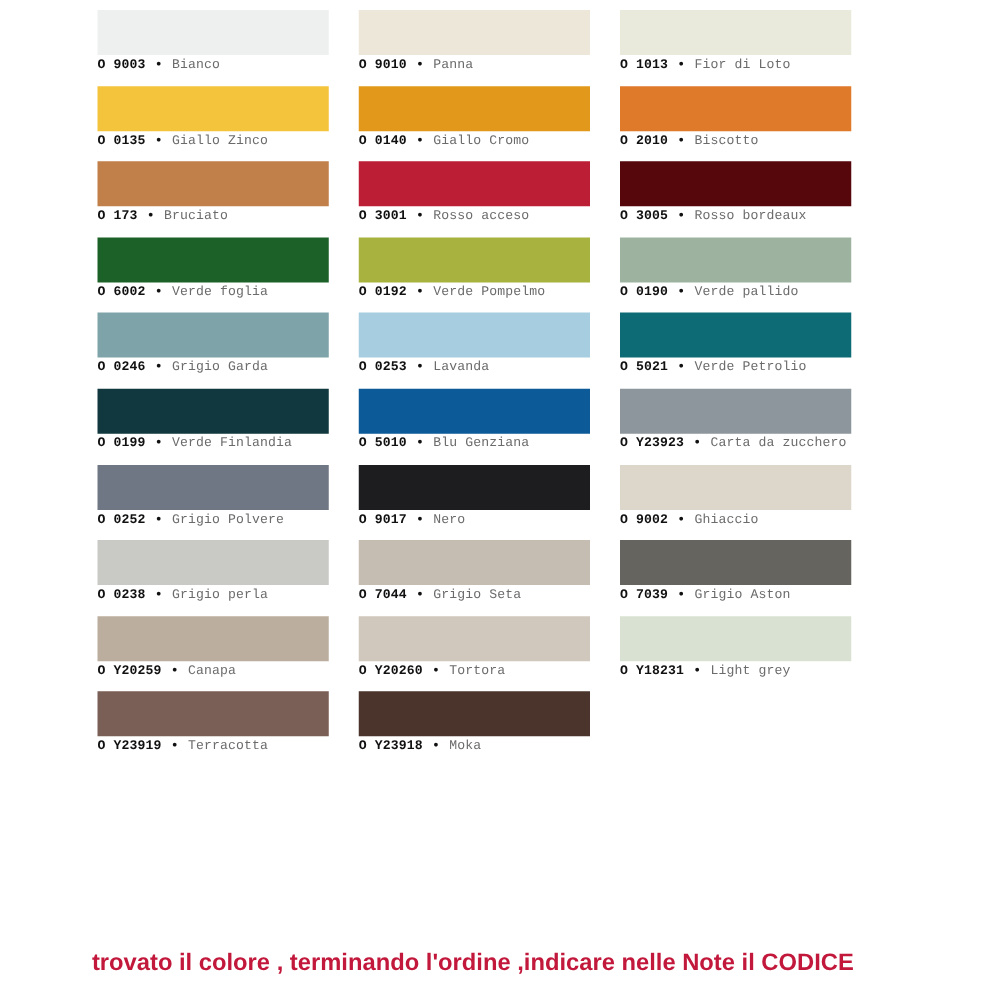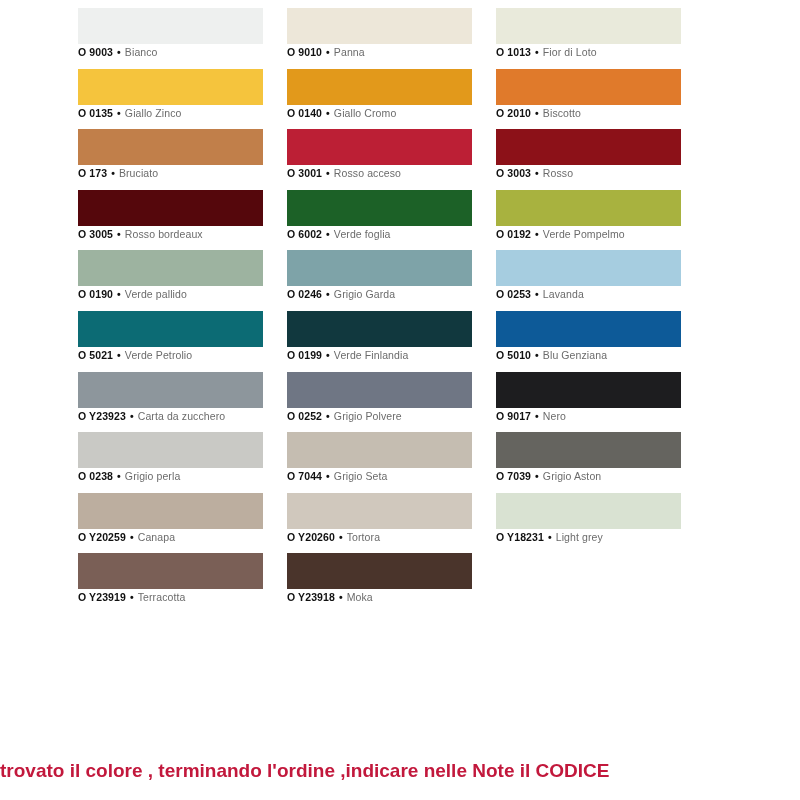--- a/index.html
+++ b/index.html
@@ -20,20 +20,21 @@
   }
   .swatch-grid {
     position: absolute;
     left: 78px;
     top: 8px;
     width: 604px;
     display: grid;
     grid-template-columns: 185px 185px 185px;
     column-gap: 24px;
     row-gap: 0px;
+    font-family: Liberation Mono, monospace;
   }
   .cell {
     height: 60.6px;
     position: relative;
   }
   .chip {
     width: 185px;
     height: 36px;
     display: block;
   }
@@ -57,21 +58,21 @@
     padding: 0 1px;
   }
   .label .cname {
     color: #6b6b6b;
   }
   .caption {
     position: absolute;
     left: 0;
     top: 760px;
     width: 683px;
-    text-align: left;
+    text-align: right;
     font-size: 19px;
     font-weight: bold;
     color: #c2183c;
     font-family: "Liberation Sans", sans-serif;
   }
 </style>
 </head>
 <body>
 
 <div id="chart">
@@ -102,24 +103,20 @@
       </div>
       <div class="cell">
         <div class="chip" style="background: rgb(193, 127, 74);"></div>
         <div class="label"><span class="code">O 173</span><span class="dot"> • </span><span class="cname">Bruciato</span></div>
       </div>
       <div class="cell">
         <div class="chip" style="background: rgb(188, 31, 53);"></div>
         <div class="label"><span class="code">O 3001</span><span class="dot"> • </span><span class="cname">Rosso acceso</span></div>
       </div>
       <div class="cell">
-        <div class="chip" style="background: rgb(140, 17, 24);"></div>
-        <div class="label"><span class="code">O 3003</span><span class="dot"> • </span><span class="cname">Rosso</span></div>
-      </div>
-      <div class="cell">
         <div class="chip" style="background: rgb(85, 7, 12);"></div>
         <div class="label"><span class="code">O 3005</span><span class="dot"> • </span><span class="cname">Rosso bordeaux</span></div>
       </div>
       <div class="cell">
         <div class="chip" style="background: rgb(28, 97, 39);"></div>
         <div class="label"><span class="code">O 6002</span><span class="dot"> • </span><span class="cname">Verde foglia</span></div>
       </div>
       <div class="cell">
         <div class="chip" style="background: rgb(168, 178, 63);"></div>
         <div class="label"><span class="code">O 0192</span><span class="dot"> • </span><span class="cname">Verde Pompelmo</span></div>
@@ -152,20 +149,24 @@
         <div class="chip" style="background: rgb(141, 150, 156);"></div>
         <div class="label"><span class="code">O Y23923</span><span class="dot"> • </span><span class="cname">Carta da zucchero</span></div>
       </div>
       <div class="cell">
         <div class="chip" style="background: rgb(111, 118, 132);"></div>
         <div class="label"><span class="code">O 0252</span><span class="dot"> • </span><span class="cname">Grigio Polvere</span></div>
       </div>
       <div class="cell">
         <div class="chip" style="background: rgb(29, 29, 31);"></div>
         <div class="label"><span class="code">O 9017</span><span class="dot"> • </span><span class="cname">Nero</span></div>
+      </div>
+      <div class="cell">
+        <div class="chip" style="background: rgb(220, 215, 202);"></div>
+        <div class="label"><span class="code">O 9002</span><span class="dot"> • </span><span class="cname">Ghiaccio</span></div>
       </div>
       <div class="cell">
         <div class="chip" style="background: rgb(201, 201, 197);"></div>
         <div class="label"><span class="code">O 0238</span><span class="dot"> • </span><span class="cname">Grigio perla</span></div>
       </div>
       <div class="cell">
         <div class="chip" style="background: rgb(197, 189, 177);"></div>
         <div class="label"><span class="code">O 7044</span><span class="dot"> • </span><span class="cname">Grigio Seta</span></div>
       </div>
       <div class="cell">

